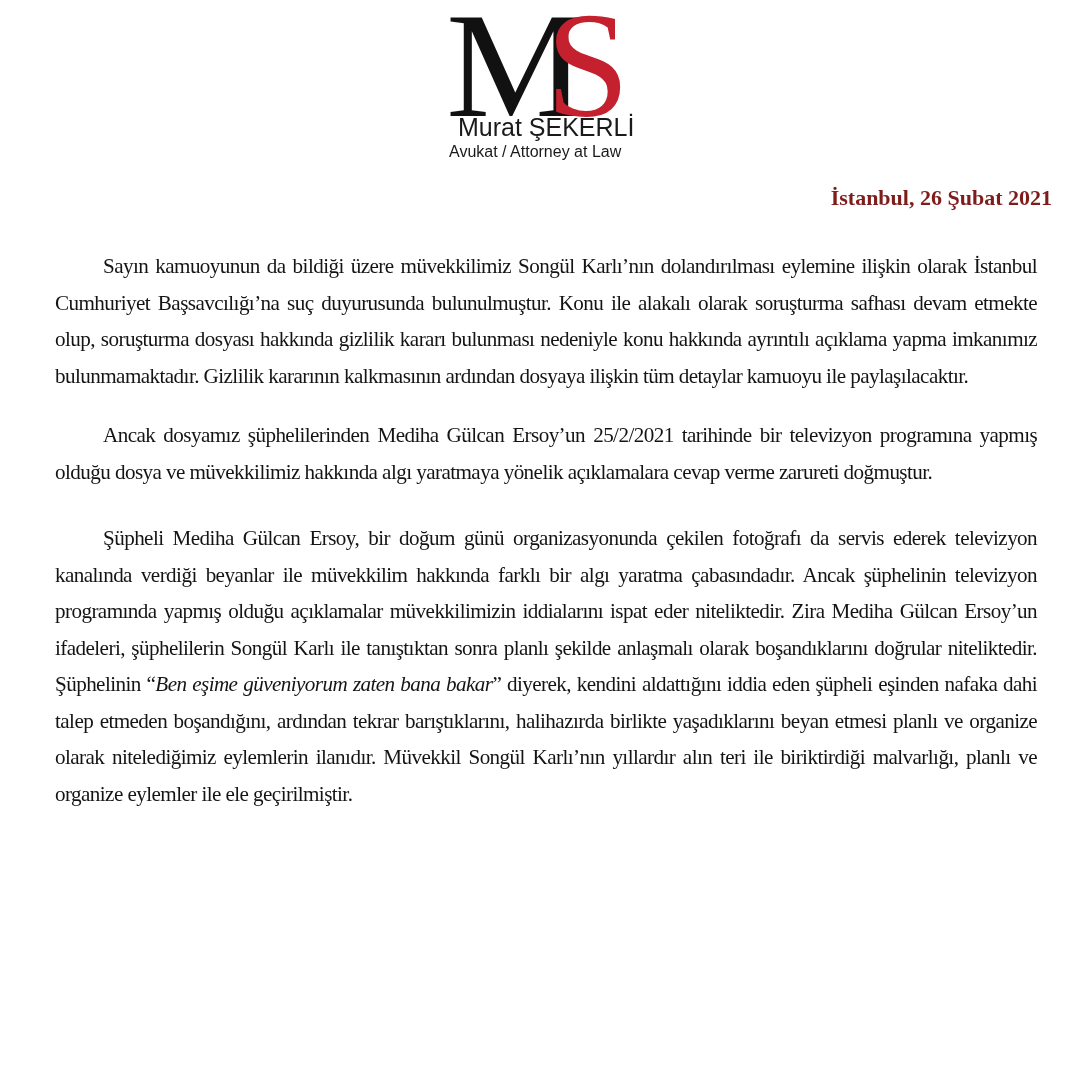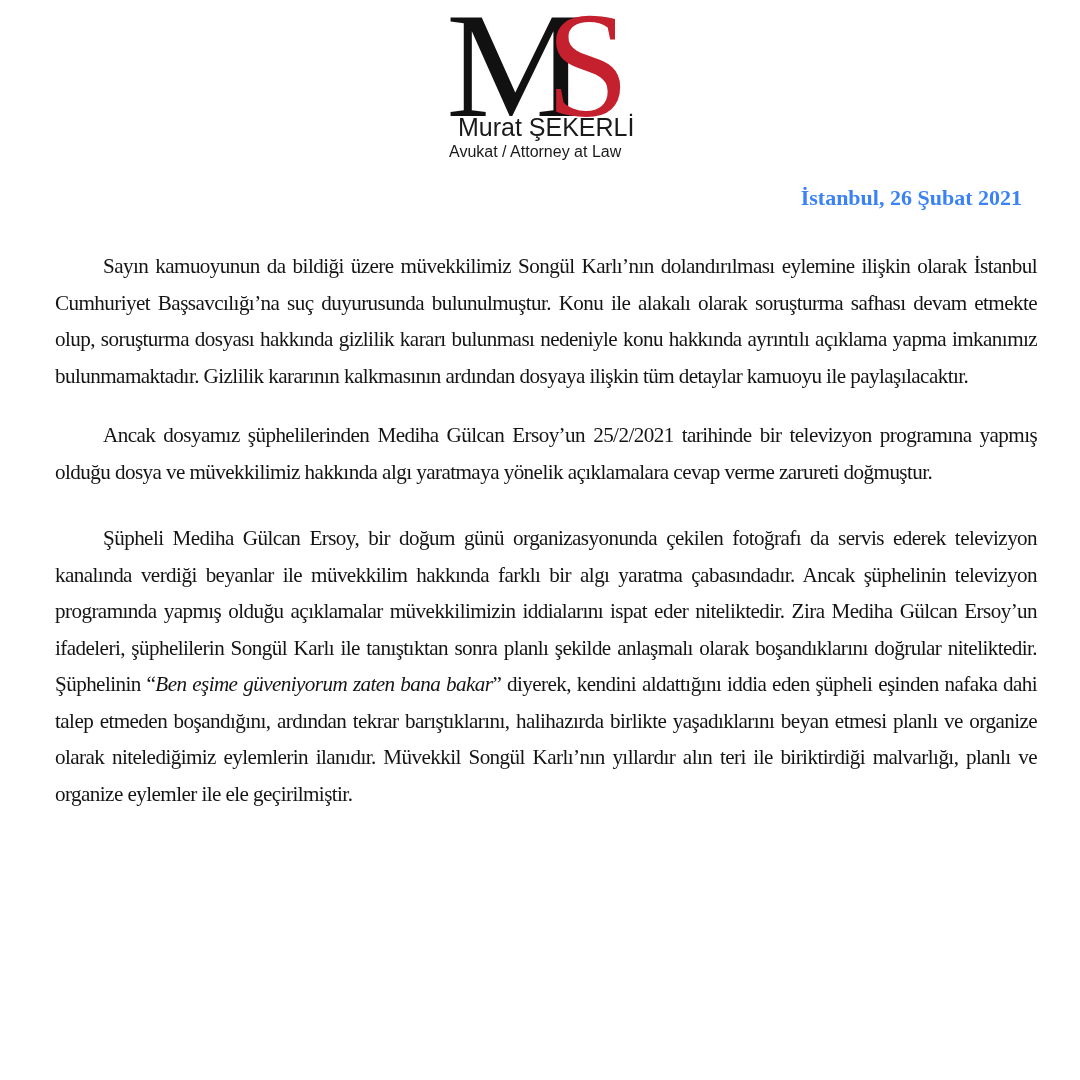--- a/index.html
+++ b/index.html
@@ -64,27 +64,27 @@
       left: 19px;
       top: 144px;
       font-family: Liberation Sans, sans-serif;
       font-size: 16px;
       line-height: 1;
       color: #1a1a1a;
       white-space: nowrap;
     }
     .date {
       position: absolute;
-      right: 58px;
+      right: 28px;
       top: 187px;
       font-family: "Liberation Serif", "DejaVu Serif", serif;
       font-weight: bold;
       font-size: 22px;
       line-height: 1;
-      color: #3b82f6;
+      color: #7f1d1d;
     }
     .body-text {
       position: absolute;
       left: 55px;
       top: 248px;
       width: 982px;
       font-family: "Liberation Serif", "DejaVu Serif", serif;
       font-size: 22px;
       line-height: 36.5px;
       color: #141414;

